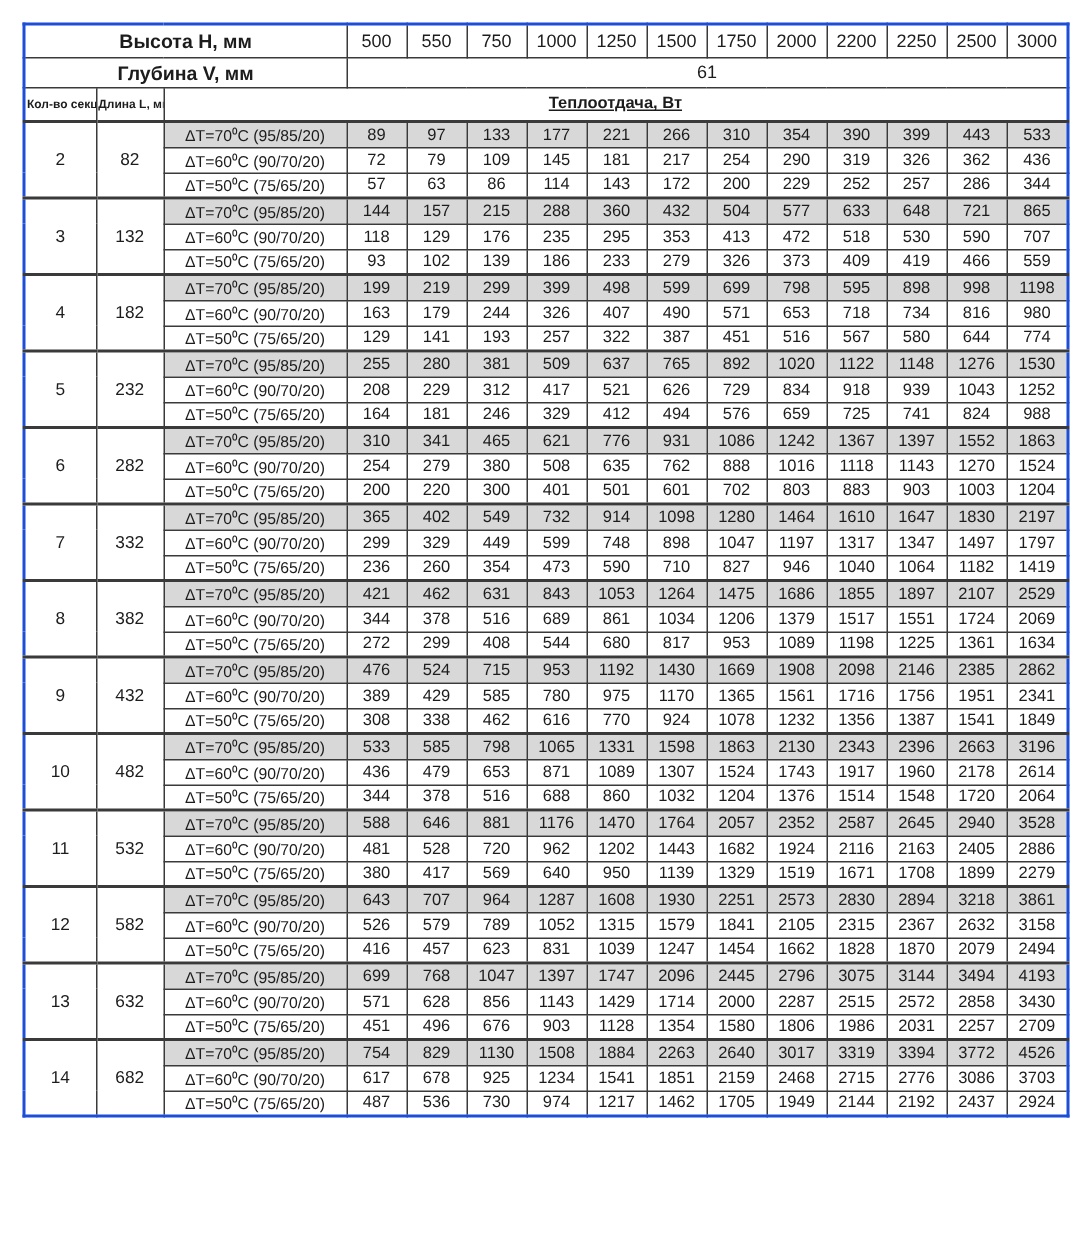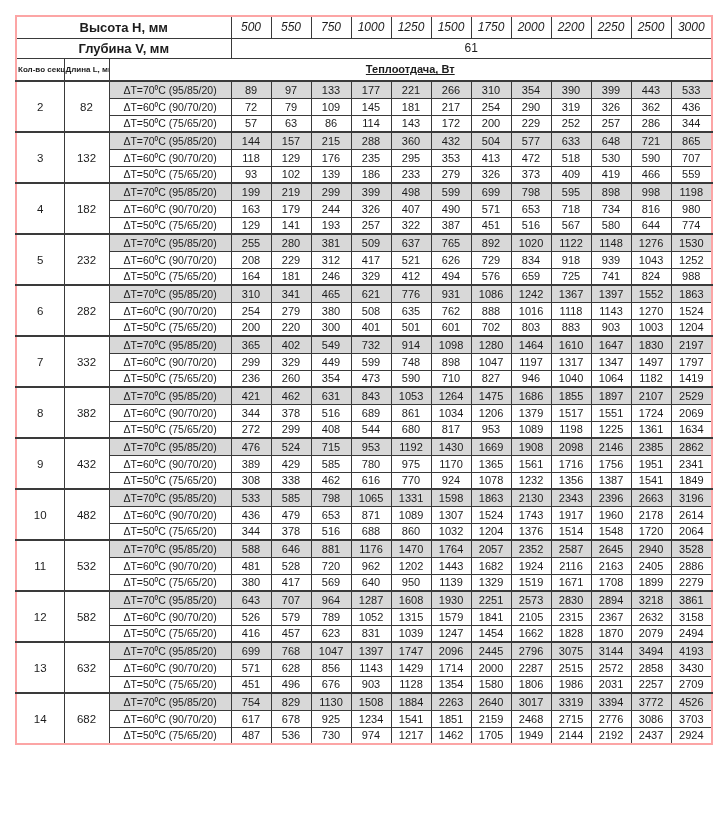--- a/index.html
+++ b/index.html
@@ -8,36 +8,36 @@
     width: 726px; height: 826px;
     background: #ffffff;
     font-family: "Liberation Sans", sans-serif;
     color: #1c1c1c;
   }
   .page { padding: 15px; }
   table.heat {
     border-collapse: collapse;
     table-layout: fixed;
     width: 696px;
-    border: 2px solid #fca5a5;
+    border: 2px solid #1d4ed8;
   }
   table.heat td {
     border: 1px solid #3a3a3a;
     text-align: center;
     vertical-align: middle;
     padding: 0 1px;
     white-space: nowrap;
     overflow: hidden;
   }
   
   .r-h1 td { height: 22px; }
   .r-h2 td { height: 20px; }
   .r-h3 td { height: 23px; border-top-width: 2px; }
   .lbl-big { font-size: 13px; font-weight: bold; }
-  .hnum { font-size: 12px; font-style: italic; }
+  .hnum { font-size: 12px; }
   .depth-val { font-size: 12px; }
   .lbl-small {
     font-size: 8px; font-weight: bold;
     white-space: normal; line-height: 1.15; padding: 0 2px;
   }
   .lbl-mid { font-size: 11px; font-weight: bold; text-decoration: underline; }
   .cut-r { border-right-width: 2px; }
   
   tr.group-start td { border-top-width: 2px; }
   td.sec, td.len { font-size: 11.5px; background: #ffffff; }

